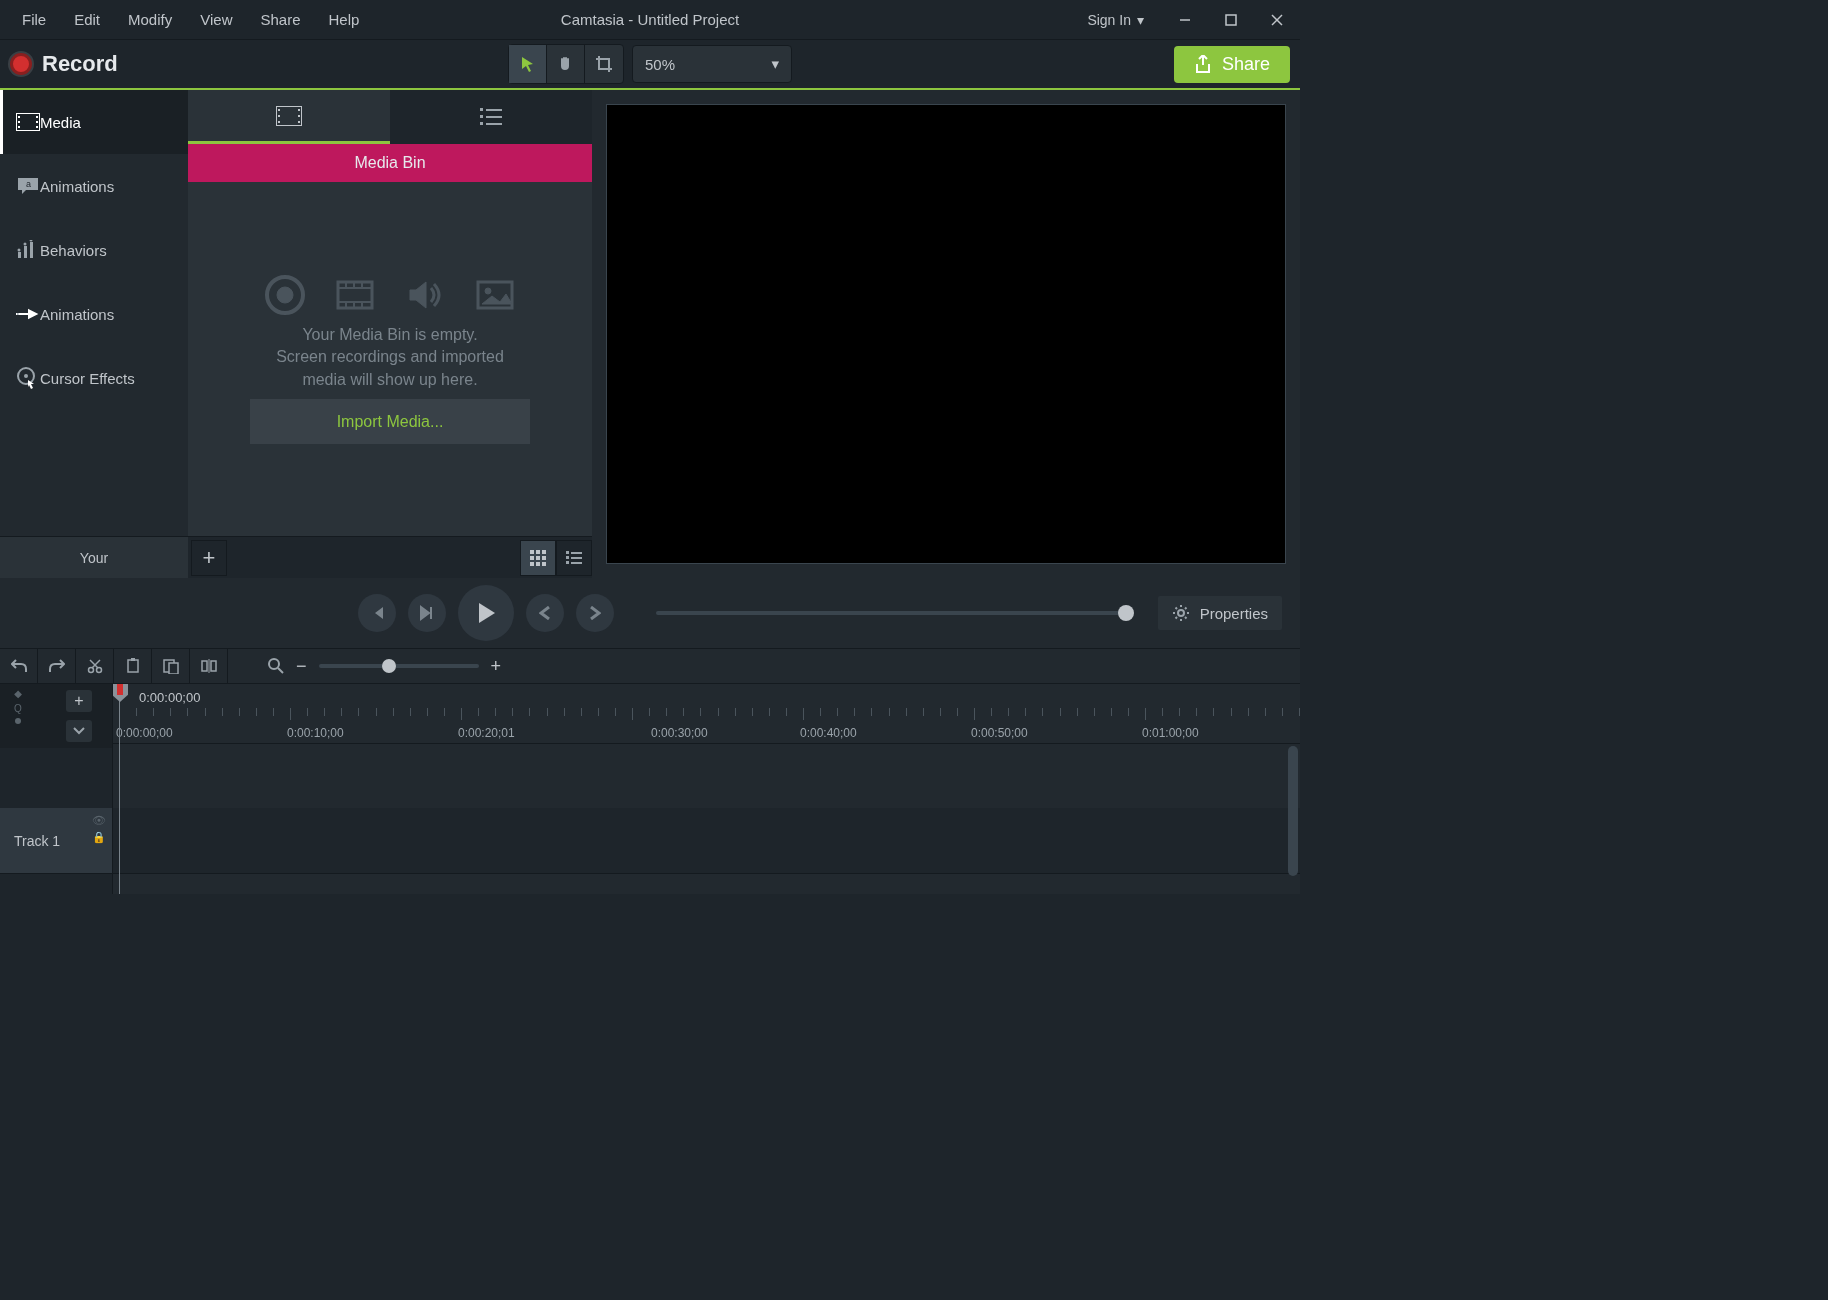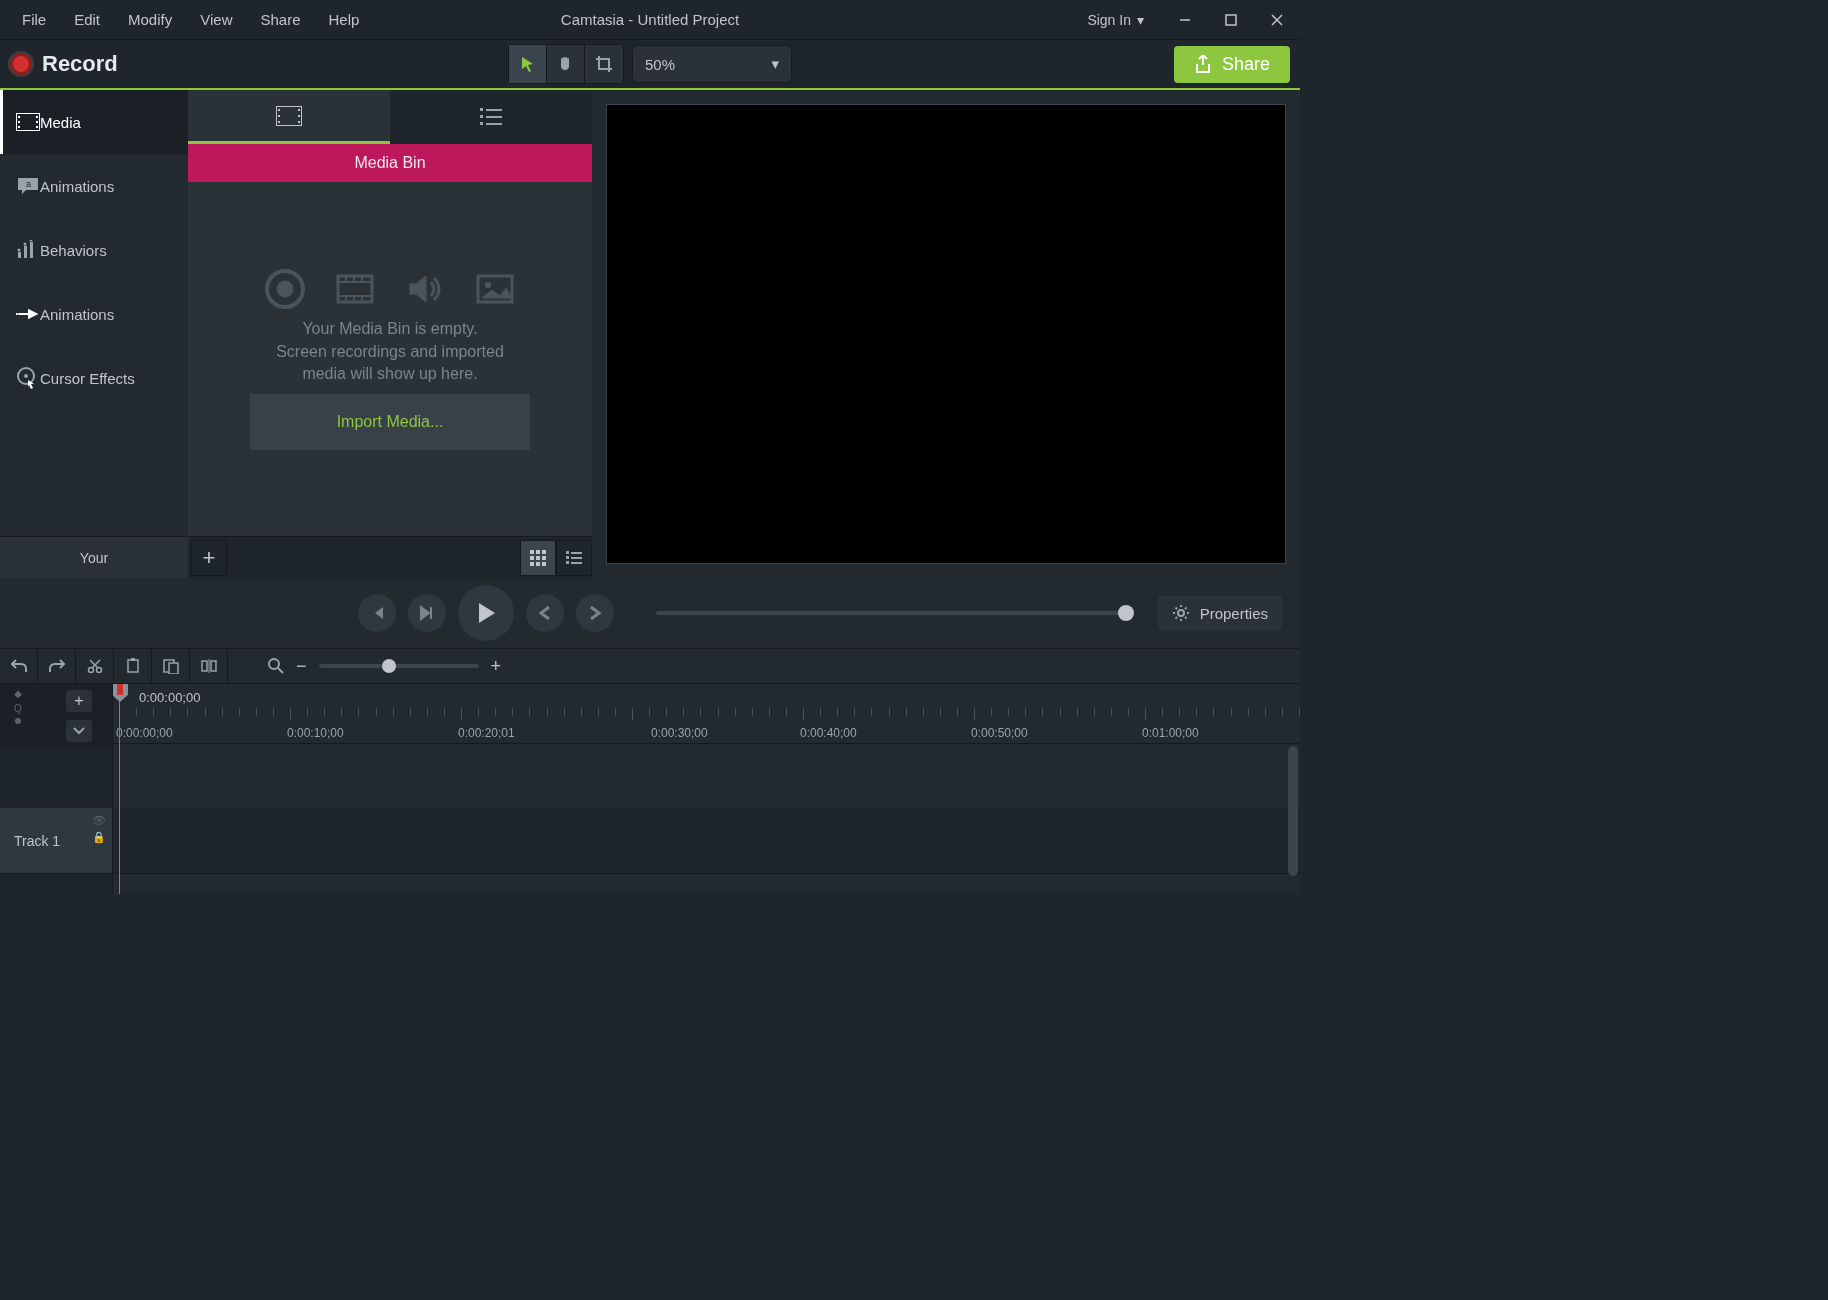--- a/index.html
+++ b/index.html
@@ -36,21 +36,21 @@
 
 .library { width: 404px; background: #2a3238; display: flex; flex-direction: column; }
 .lib-tabs { height: 54px; display: flex; background: #1e252b; }
 .lib-tab { flex: 1; display: flex; align-items: center; justify-content: center; cursor: pointer; border-bottom: 3px solid transparent; }
 .lib-tab.active { border-bottom-color: #8dc63f; background: #2a3238; }
 .lib-title { height: 38px; background: #be185d; display: flex; align-items: center; justify-content: center; font-size: 16px; color: #e6e9ec; }
 .lib-body { flex: 1; display: flex; flex-direction: column; align-items: center; justify-content: center; gap: 8px; padding: 20px; }
 .lib-icons { display: flex; gap: 28px; }
 .lib-icons svg { width: 42px; height: 42px; fill: #4a545c; stroke: #4a545c; }
 .empty-text { font-size: 16px; color: #7a848c; text-align: center; line-height: 1.4; }
-.import-btn { width: 280px; height: 56px; background: #394148; display: flex; align-items: center; justify-content: center; font-size: 16px; color: #8dc63f; cursor: pointer; border-radius: 0; }
+.import-btn { width: 280px; height: 45px; background: #394148; display: flex; align-items: center; justify-content: center; font-size: 16px; color: #8dc63f; cursor: pointer; border-radius: 0; }
 .lib-footer { height: 42px; background: #1e252b; display: flex; align-items: center; border-top: 1px solid #141a1f; }
 .lib-footer-add { width: 36px; height: 36px; display: flex; align-items: center; justify-content: center; font-size: 22px; cursor: pointer; margin-left: 3px; border: 1px solid #141a1f; }
 .lib-view-toggle { margin-left: auto; display: flex; }
 .lib-view-btn { width: 36px; height: 36px; display: flex; align-items: center; justify-content: center; cursor: pointer; border: 1px solid #141a1f; }
 .lib-view-btn.active { background: #3a454e; }
 
 .canvas-area { flex: 1; background: #22292f; display: flex; align-items: center; justify-content: center; padding: 14px; }
 .canvas { width: 100%; height: 100%; background: #000; border: 1px solid #3a454e; }
 
 

